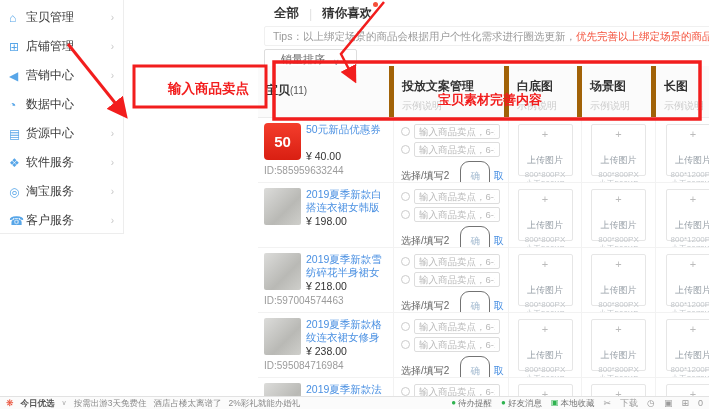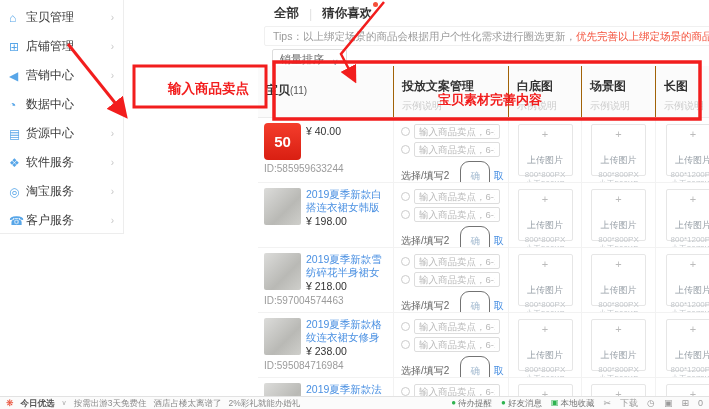--- a/index.html
+++ b/index.html
@@ -19,29 +19,29 @@
 
   
   .main-card { position:absolute; left:124px; top:0; right:0; height:100%; background:#fff; }
   .tabs { position:absolute; left:150px; top:5px; display:flex; align-items:center; gap:10px; font-size:12.5px; }
   .tab { color:#333; font-weight:bold; cursor:pointer; position:relative; }
   .tab-sep { color:#e3e3e3; font-weight:normal; }
   .tab .dot { position:absolute; right:-6px; top:-3px; width:5px; height:5px; background:#f4503a; border-radius:50%; }
   .tips-box { position:absolute; left:140px; top:26px; width:561px; height:20px; border:1px solid #f0f0f0;
     border-radius:2px; font-size:10.5px; color:#9a9a9a; padding:3px 8px; white-space:nowrap; overflow:hidden; }
   .tips-box .hl { color:#f4503a; }
-  .sort-box { position:absolute; left:148px; top:49px; border:1px solid #ddd; border-radius:2px;
-    padding:2px 7px; font-size:11px; color:#666; display:flex; gap:8px; align-items:flex-end; cursor:pointer; background:#fff;}
+  .sort-box { position:absolute; left:140px; top:49px; border:1px solid #ddd; border-radius:2px;
+    padding:2px 16px; font-size:11px; color:#666; display:flex; gap:8px; align-items:flex-end; cursor:pointer; background:#fff;}
   .sort-box .caret { color:#9ab; font-size:9px; }
 
   
   .ptable { position:absolute; left:134px; top:66px; width:553px; }
   .grid-row { display:grid; grid-template-columns:136px 115px 73px 74px 75px 80px; }
   .thead { background:#fbfbfb; border-bottom:1px solid #ececec; height:52px; }
-  .th { padding:12px 8px 0 8px; border-right:1px solid #a16207; }
+  .th { padding:12px 8px 0 8px; border-right:5px solid #a16207; }
   .th .t-label { font-size:12px; font-weight:bold; color:#333; }
   .th .t-sub { font-size:10px; color:#ccc; margin-top:4px; }
   .product-th { padding-top:16px; font-size:13.5px; }
   .product-th .cnt { font-size:10px; color:#555; }
 
   .row { height:65px; border-bottom:1px solid #f2f2f2; }
   .cell { border-right:1px solid #f2f2f2; overflow:hidden; position:relative; }
 
   .product-cell { padding:5px 4px 0 6px; }
   .prod-top { display:flex; gap:5px; }
@@ -179,20 +179,21 @@
           <div class="t-label">长图</div>
     <div class="t-sub">示例说明</div>
         </div>
       </div>
     <div id="rows-host">
   <div class="grid-row row">
     <div class="cell product-cell">
       <div class="prod-top">
         <div class="thumb coupon">50</div>
         <div class="prod-info">
+          <div class="p-title">50元新品优惠券</div>
           <div class="p-price">¥ 40.00</div>
         </div>
       </div>
       <div class="p-id">ID:585959633244</div>
     </div>
     <div class="cell text-cell">
       <div class="tc-line">
         <span class="chk"></span>
         <input class="tc-input" placeholder="输入商品卖点，6-12字" style="">
       </div>

